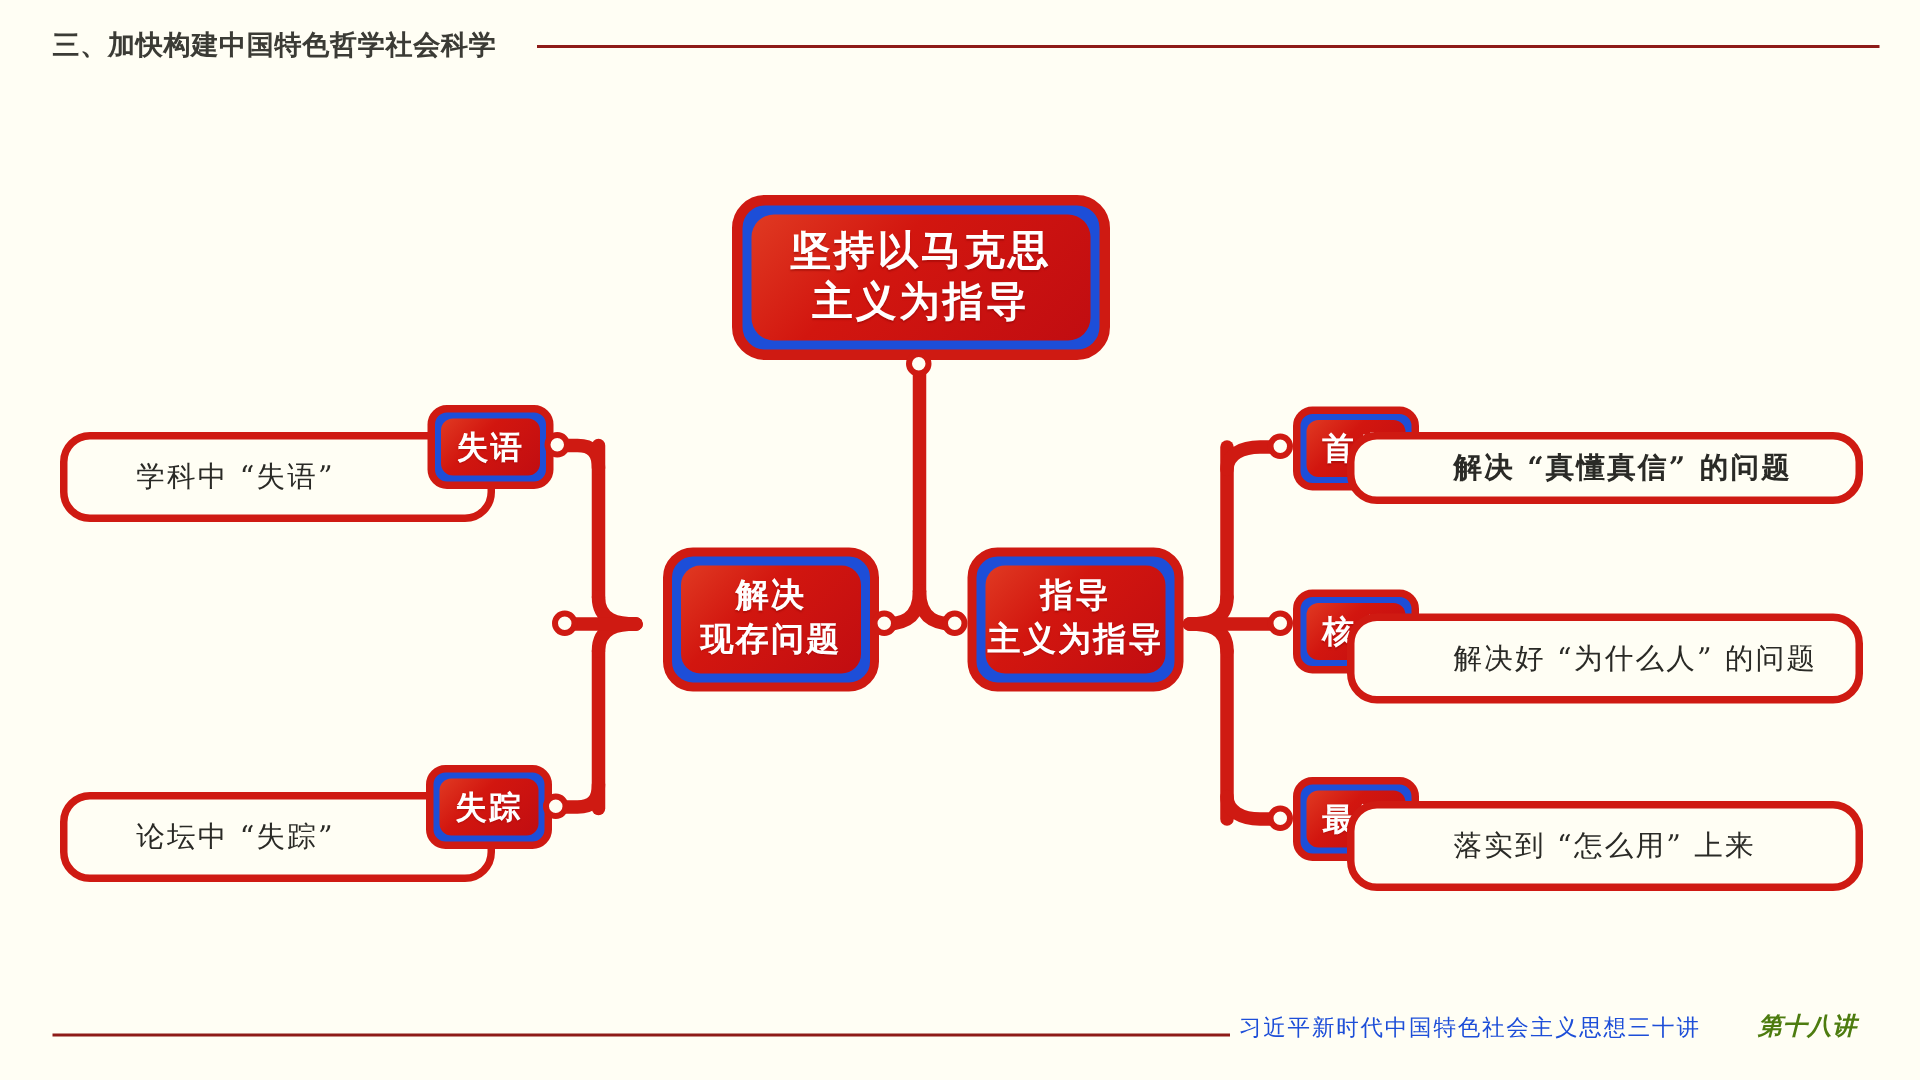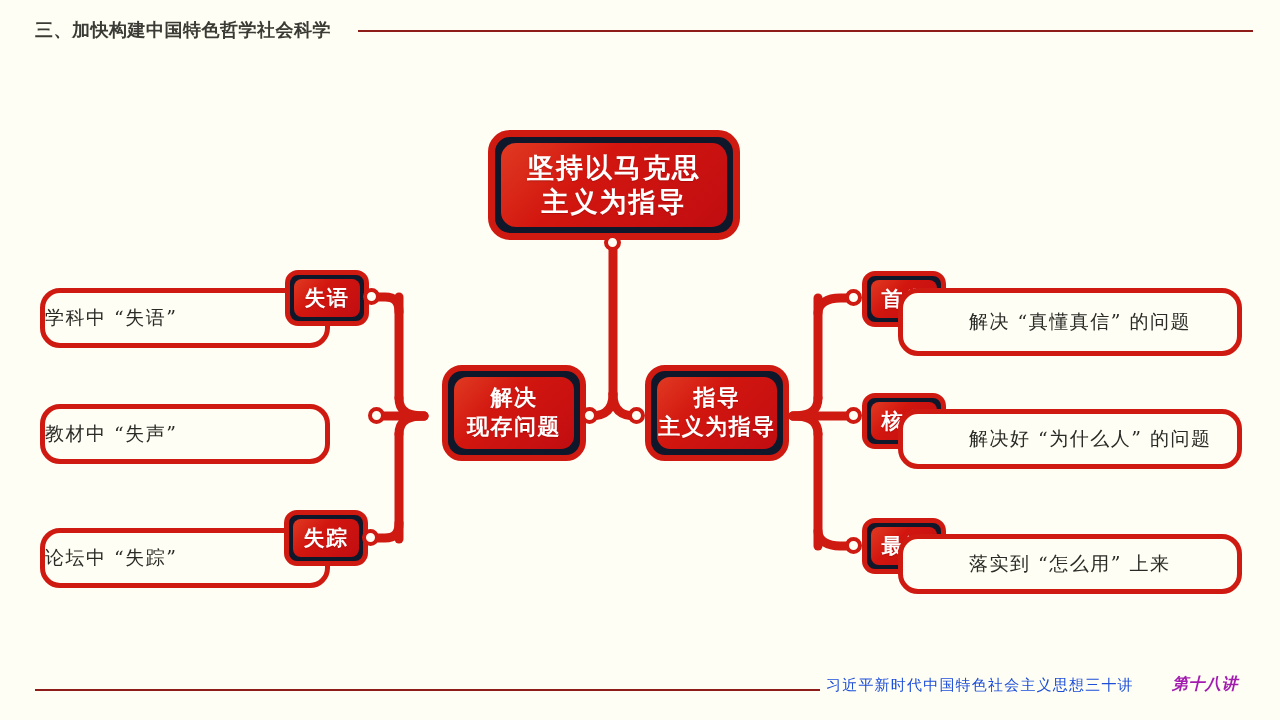--- a/index.html
+++ b/index.html
@@ -70,21 +70,21 @@
     letter-spacing: 1.2px;
     white-space: nowrap;
     font-family: Liberation Sans, sans-serif;
   }
   .footer-lecture {
     position: absolute;
     left: 1172px;
     top: 674px;
     font-size: 16px;
     font-weight: bold;
-    color: #a21caf;
+    color: #4d7c0f;
     letter-spacing: 0.5px;
     white-space: nowrap;
     font-style: italic;
     font-family: "DejaVu Serif", "Liberation Serif", serif;
   }
 
   
   #wires {
     position: absolute;
     left: 0; top: 0;
@@ -92,21 +92,21 @@
     height: 720px;
   }
 
   
 
   
   .chip {
     position: absolute;
     border: 6px solid #cf1a12;
     border-radius: 16px;
-    background: #0f172a;
+    background: #1d4ed8;
     padding: 5px;
   }
   .chip .chip-inner {
     width: 100%;
     height: 100%;
     border-radius: 10px;
     background: linear-gradient(135deg, #e03a22 0%, #d2160f 38%, #c10d11 100%);
     color: #ffffff;
     display: flex;
     flex-direction: column;
@@ -182,32 +182,33 @@
     background: #fffef4;
     display: flex;
     align-items: center;
     color: #2a2a26;
     font-size: 19px;
     letter-spacing: 1.5px;
     white-space: nowrap;
     font-family: "DejaVu Serif", "Liberation Serif", serif;
   }
   .pill.left-pill {
+    justify-content: center;
     padding-right: 56px;
   }
   .pill.right-pill {
     justify-content: flex-start;
     padding-left: 66px;
   }
 
   #pill-xueke  { left: 40px;  top: 288px; width: 290px; height: 60px; }
   #pill-jiaocai{ left: 40px;  top: 404px; width: 290px; height: 60px; }
   #pill-luntan { left: 40px;  top: 528px; width: 290px; height: 60px; }
 
-  #pill-zhendong { left: 898px; top: 288px; width: 344px; height: 68px; }
+  #pill-zhendong { left: 898px; top: 288px; width: 344px; height: 48px; font-weight: bold; }
   #pill-weishenme{ left: 898px; top: 409px; width: 344px; height: 60px; }
   #pill-zenmeyong{ left: 898px; top: 534px; width: 344px; height: 60px; }
 
   
   .knob {
     position: absolute;
     width: 17px;
     height: 17px;
     border-radius: 50%;
     background: #fffef4;
@@ -275,23 +276,20 @@
       <span>主义为指导</span>
     </div>
   </div>
 
   <div class="knob" style="left:581px; top:407px;"></div>
   <div class="knob" style="left:628px; top:407px;"></div>
 
   <div class="pill left-pill" id="pill-xueke">
     <span>学科中 “失语”</span>
   </div>
-  <div class="pill left-pill" id="pill-jiaocai">
-    <span>教材中 “失声”</span>
-  </div>
   <div class="pill left-pill" id="pill-luntan">
     <span>论坛中 “失踪”</span>
   </div>
 
   <div class="chip chip-tag" id="tag-shiyu">
     <div class="chip-inner">
       <span>失语</span>
     </div>
   </div>
   <div class="chip chip-tag" id="tag-shizong">

